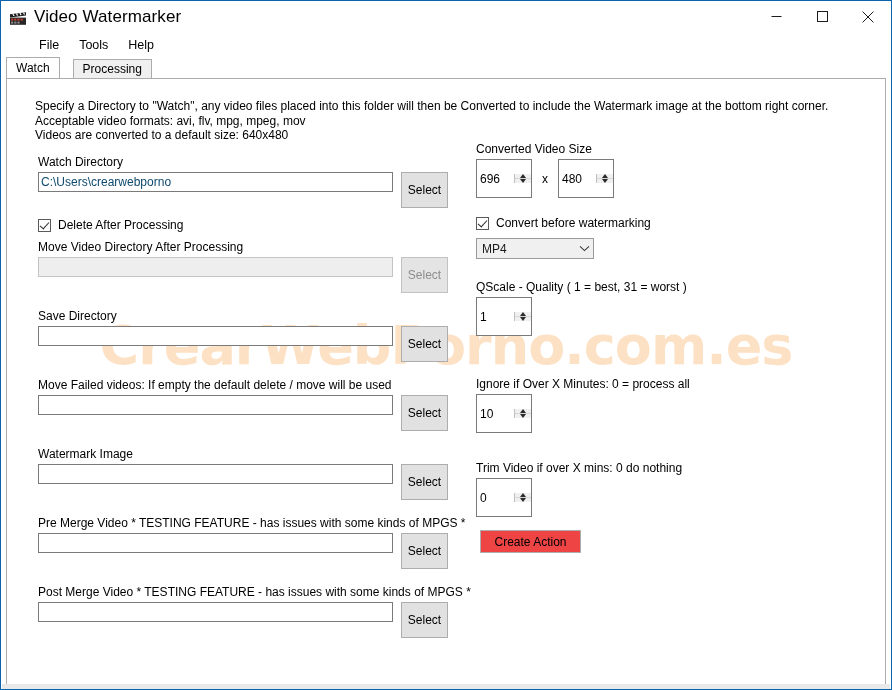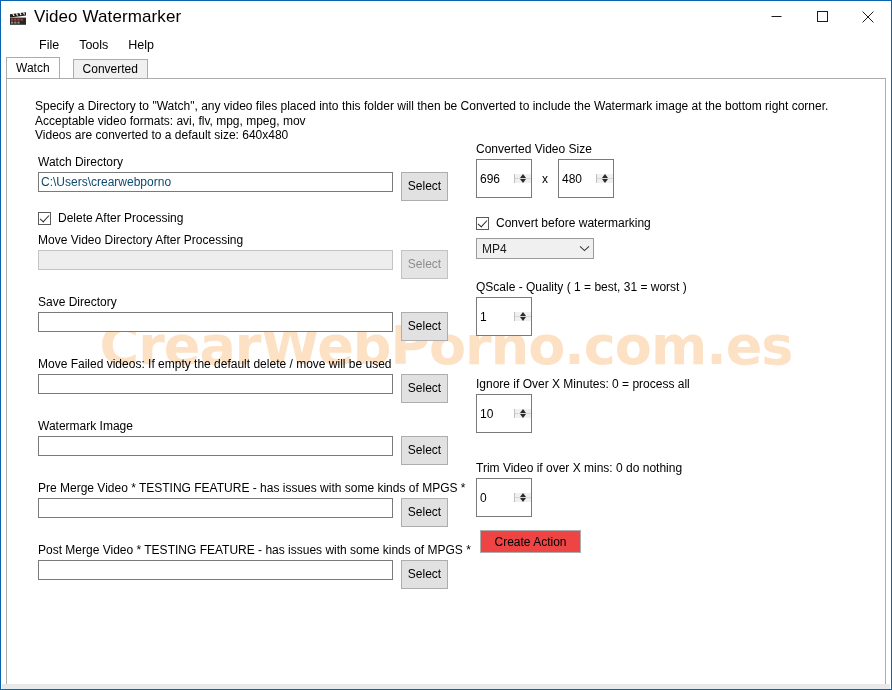--- a/index.html
+++ b/index.html
@@ -203,21 +203,21 @@
     outline: none;
     border-radius: 0;
   }
   .txt[disabled] {
     background: #eeeeee;
     border-color: #c4c4c4;
     color: #6d6d6d;
   }
   .btn-select {
     width: 47px;
-    height: 29px;
+    height: 36px;
     margin-left: 8px;
     box-sizing: border-box;
     background: #e1e1e1;
     border: 1px solid #adadad;
     font-family: "Liberation Sans", sans-serif;
     font-size: 12px;
     color: #000000;
     cursor: default;
     padding: 0;
     border-radius: 0;
@@ -425,21 +425,21 @@
   </div>
 
   <div id="menubar">
     <div class="menu-item">File</div>
     <div class="menu-item">Tools</div>
     <div class="menu-item">Help</div>
   </div>
 
   <div id="tabstrip">
     <div class="tab active">Watch</div>
-    <div class="tab">Converted</div>
+    <div class="tab">Processing</div>
   </div>
 
   <div id="tab-content">
     <div id="tab-cover"></div>
 
     <div id="watermark">CrearWebPorno.com.es</div>
 
     <div id="content-layer">
 
       <div id="intro">

